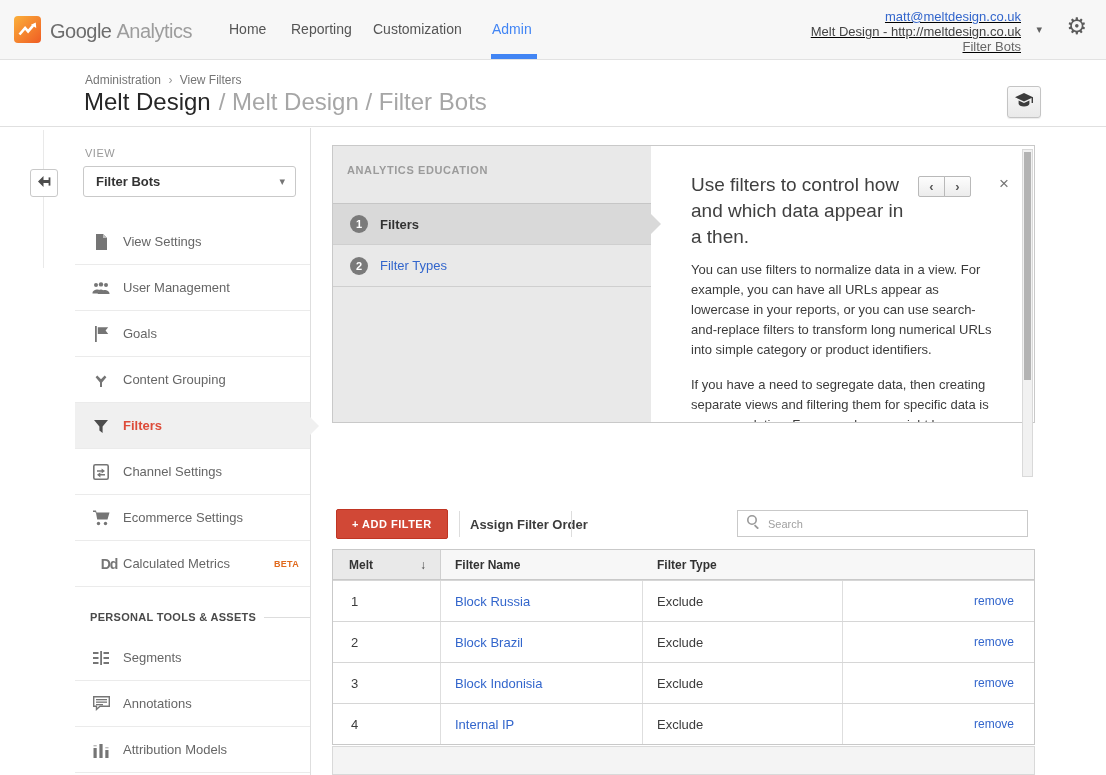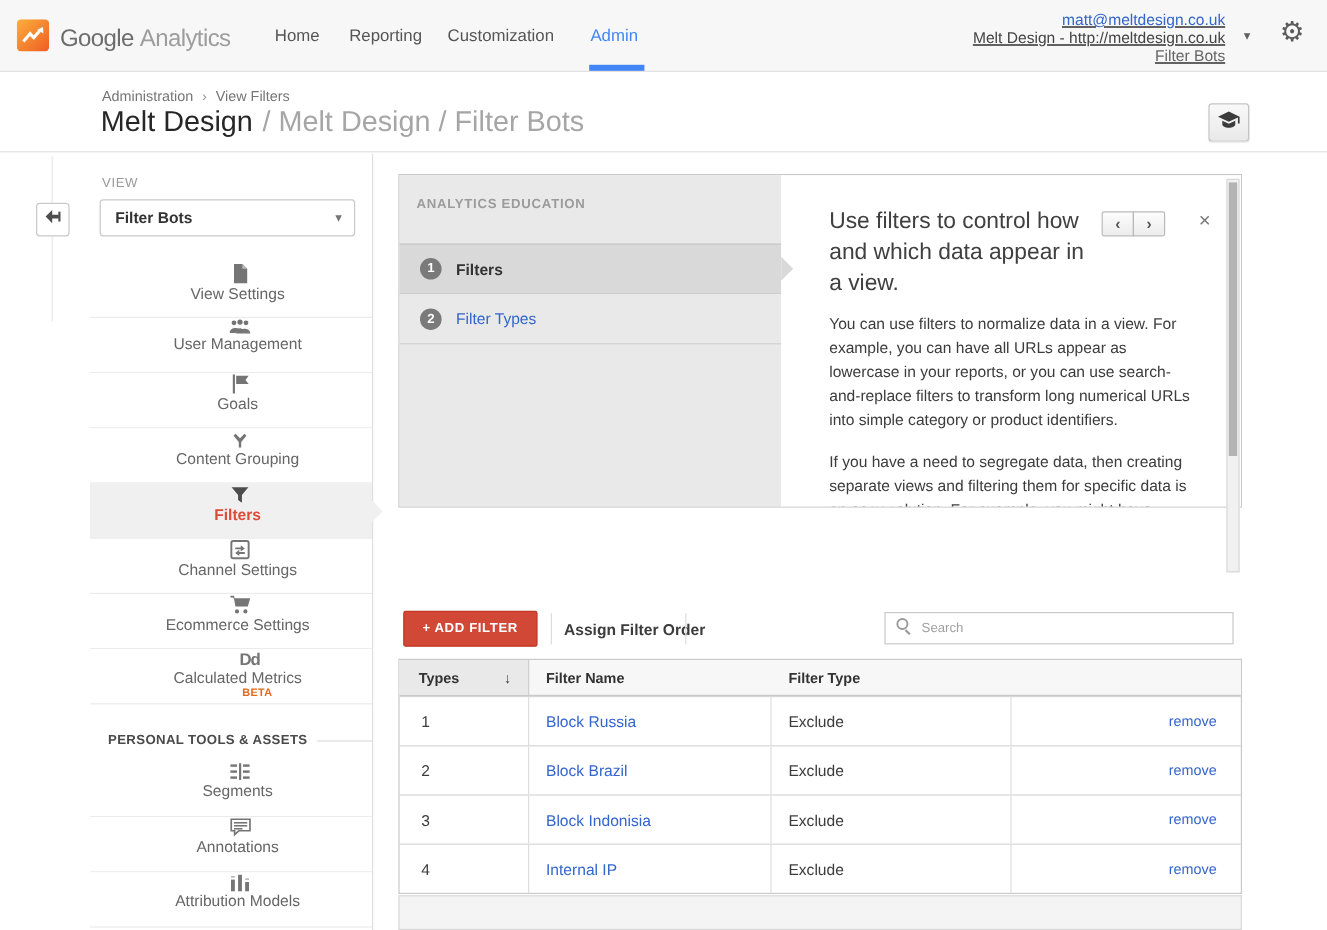--- a/index.html
+++ b/index.html
@@ -37,21 +37,21 @@
   .back-btn { position:absolute; left:30px; top:169px; width:28px; height:28px; background:#fff; border:1px solid #c9c9c9; border-radius:3px;
     display:flex; align-items:center; justify-content:center; cursor:pointer; }
   .view-label { position:absolute; left:85px; top:147px; font-size:11px; color:#999; letter-spacing:.5px; }
   .view-select { position:absolute; left:83px; top:166px; width:213px; height:31px; background:#fff; border:1px solid #c9c9c9; border-radius:3px;
     display:flex; align-items:center; padding:0 10px 0 12px; cursor:pointer; }
   .view-select .val { font-size:13px; font-weight:bold; color:#333; }
   .view-select .caret { margin-left:auto; font-size:11px; color:#757575; }
   .side-border { position:absolute; left:310px; top:128px; width:1px; height:647px; background:#dedede; }
   .menu { position:absolute; left:75px; width:235px; }
   .menu-1 { top:219px; } .menu-2 { top:635px; }
-  .menu-item { height:46px; border-bottom:1px solid #ebebeb; display:flex; align-items:center; position:relative; cursor:pointer; background:#fff;flex-direction:column; }
+  .menu-item { height:46px; border-bottom:1px solid #ebebeb; display:flex; align-items:center; position:relative; cursor:pointer; background:#fff; }
   .menu-item .mi-icon { width:22px; margin-left:15px; display:flex; justify-content:center; }
   .menu-item .mi-label { margin-left:11px; font-size:13px; color:#666; }
   .menu-item.selected { background:#f0f0f0; }
   .menu-item.selected .mi-label { color:#dd4b39; font-weight:bold; }
   .menu-item.selected::after { content:""; position:absolute; right:-9px; top:14px; border-top:9px solid transparent; border-bottom:9px solid transparent; border-left:9px solid #f0f0f0; z-index:5; }
   .beta { font-size:9px; font-weight:bold; color:#e06a1e; margin-left:4px; letter-spacing:.3px;padding-left:40px; }
   .dd-glyph { font-size:14px; font-weight:bold; color:#757575; letter-spacing:-1px;margin-left:16px; }
   .section-header { position:absolute; left:90px; top:611px; width:220px; display:flex; align-items:center; }
   .section-header .sh-label { font-size:11px; font-weight:bold; color:#4a4a4a; letter-spacing:.3px; white-space:nowrap; }
   .section-header .sh-line { flex:1; height:1px; background:#ddd; margin-left:8px; }
@@ -323,21 +323,21 @@
         <div class="edu-step">
           <span class="step-num">2</span>
           <span class="step-label">Filter Types</span>
         </div>
       </div>
     </div>
     <div class="edu-right">
       <div class="edu-heading">
         <span>Use filters to control how</span>
         <span>and which data appear in</span>
-        <span>a view.</span>
+        <span>a then.</span>
       </div>
       <div class="edu-nav">
         <div class="nav-btn prev">
             <span>‹</span>
           </div>
         <div class="nav-btn next">
             <span>›</span>
           </div>
       </div>
       <span class="edu-close">×</span>
@@ -361,21 +361,21 @@
           <circle cx="6" cy="6" r="4.2" fill="none" stroke="#999" stroke-width="1.6"></circle>
           <rect x="9.2" y="10.4" width="5.2" height="1.8" transform="rotate(45 9.2 10.4)" fill="#999"></rect>
         </svg>
     </span>
     <input type="text" placeholder="Search" style="">
   </div>
 
   <div class="tbl">
     <div class="tbl-header">
       <div class="th rank">
-        <span>Types</span>
+        <span>Melt</span>
         <span class="sort">↓</span>
       </div>
       <div class="th">
           <span>Filter Name</span>
         </div>
       <div class="th">
           <span>Filter Type</span>
         </div>
       <div class="th"></div>
     </div>

